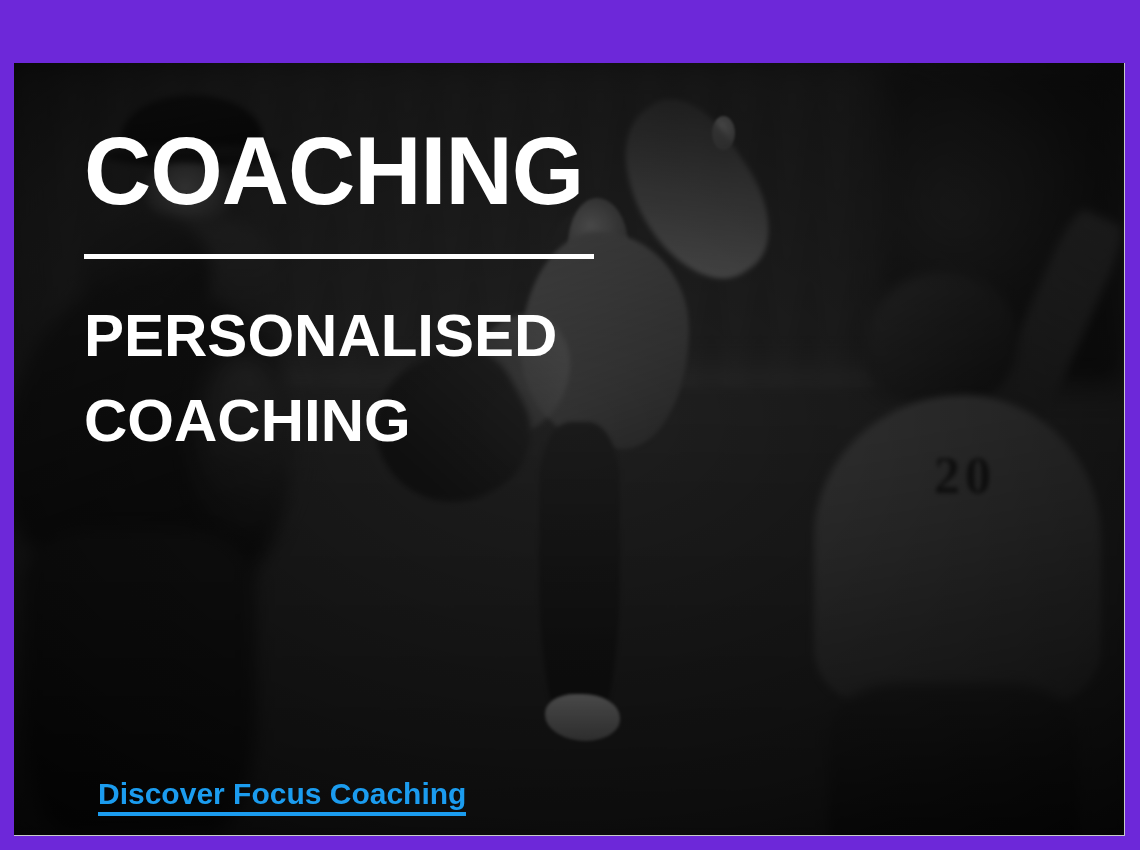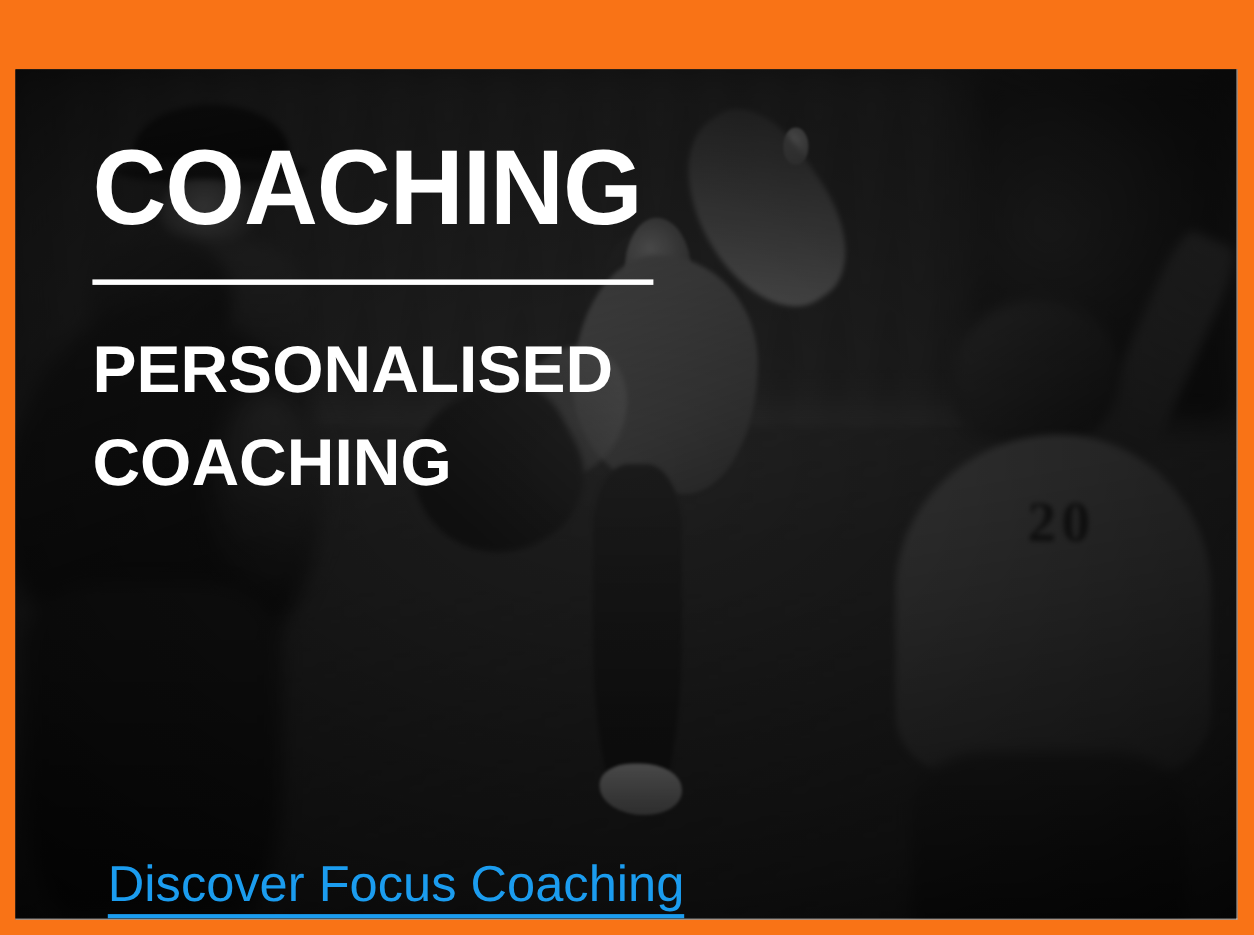--- a/index.html
+++ b/index.html
@@ -11,21 +11,21 @@
     background: #ffffff;
     font-family: "Liberation Sans", sans-serif;
     overflow: hidden;
   }
 
   
   .page {
     position: relative;
     width: 1140px;
     height: 850px;
-    background: #f97316;
+    background: #6d28d9;
   }
 
   
   .hero {
     position: absolute;
     left: 14px;
     top: 63px;
     width: 1111px;
     height: 773px;
     overflow: hidden;
@@ -297,22 +297,22 @@
   
   .cta-wrap {
     position: absolute;
     left: 84px;
     top: 713px;
   }
 
   .cta-link {
     display: inline-block;
     font-family: "Liberation Sans", sans-serif;
-    font-size: 46px;
-    font-weight: 400;
+    font-size: 30px;
+    font-weight: 700;
     line-height: 1.18;
     color: #1b9cef;
     text-decoration: none;
     border-bottom: 4px solid #1b9cef;
     padding-bottom: 1px;
     cursor: pointer;
     white-space: nowrap;
   }
 </style>
 </head>

